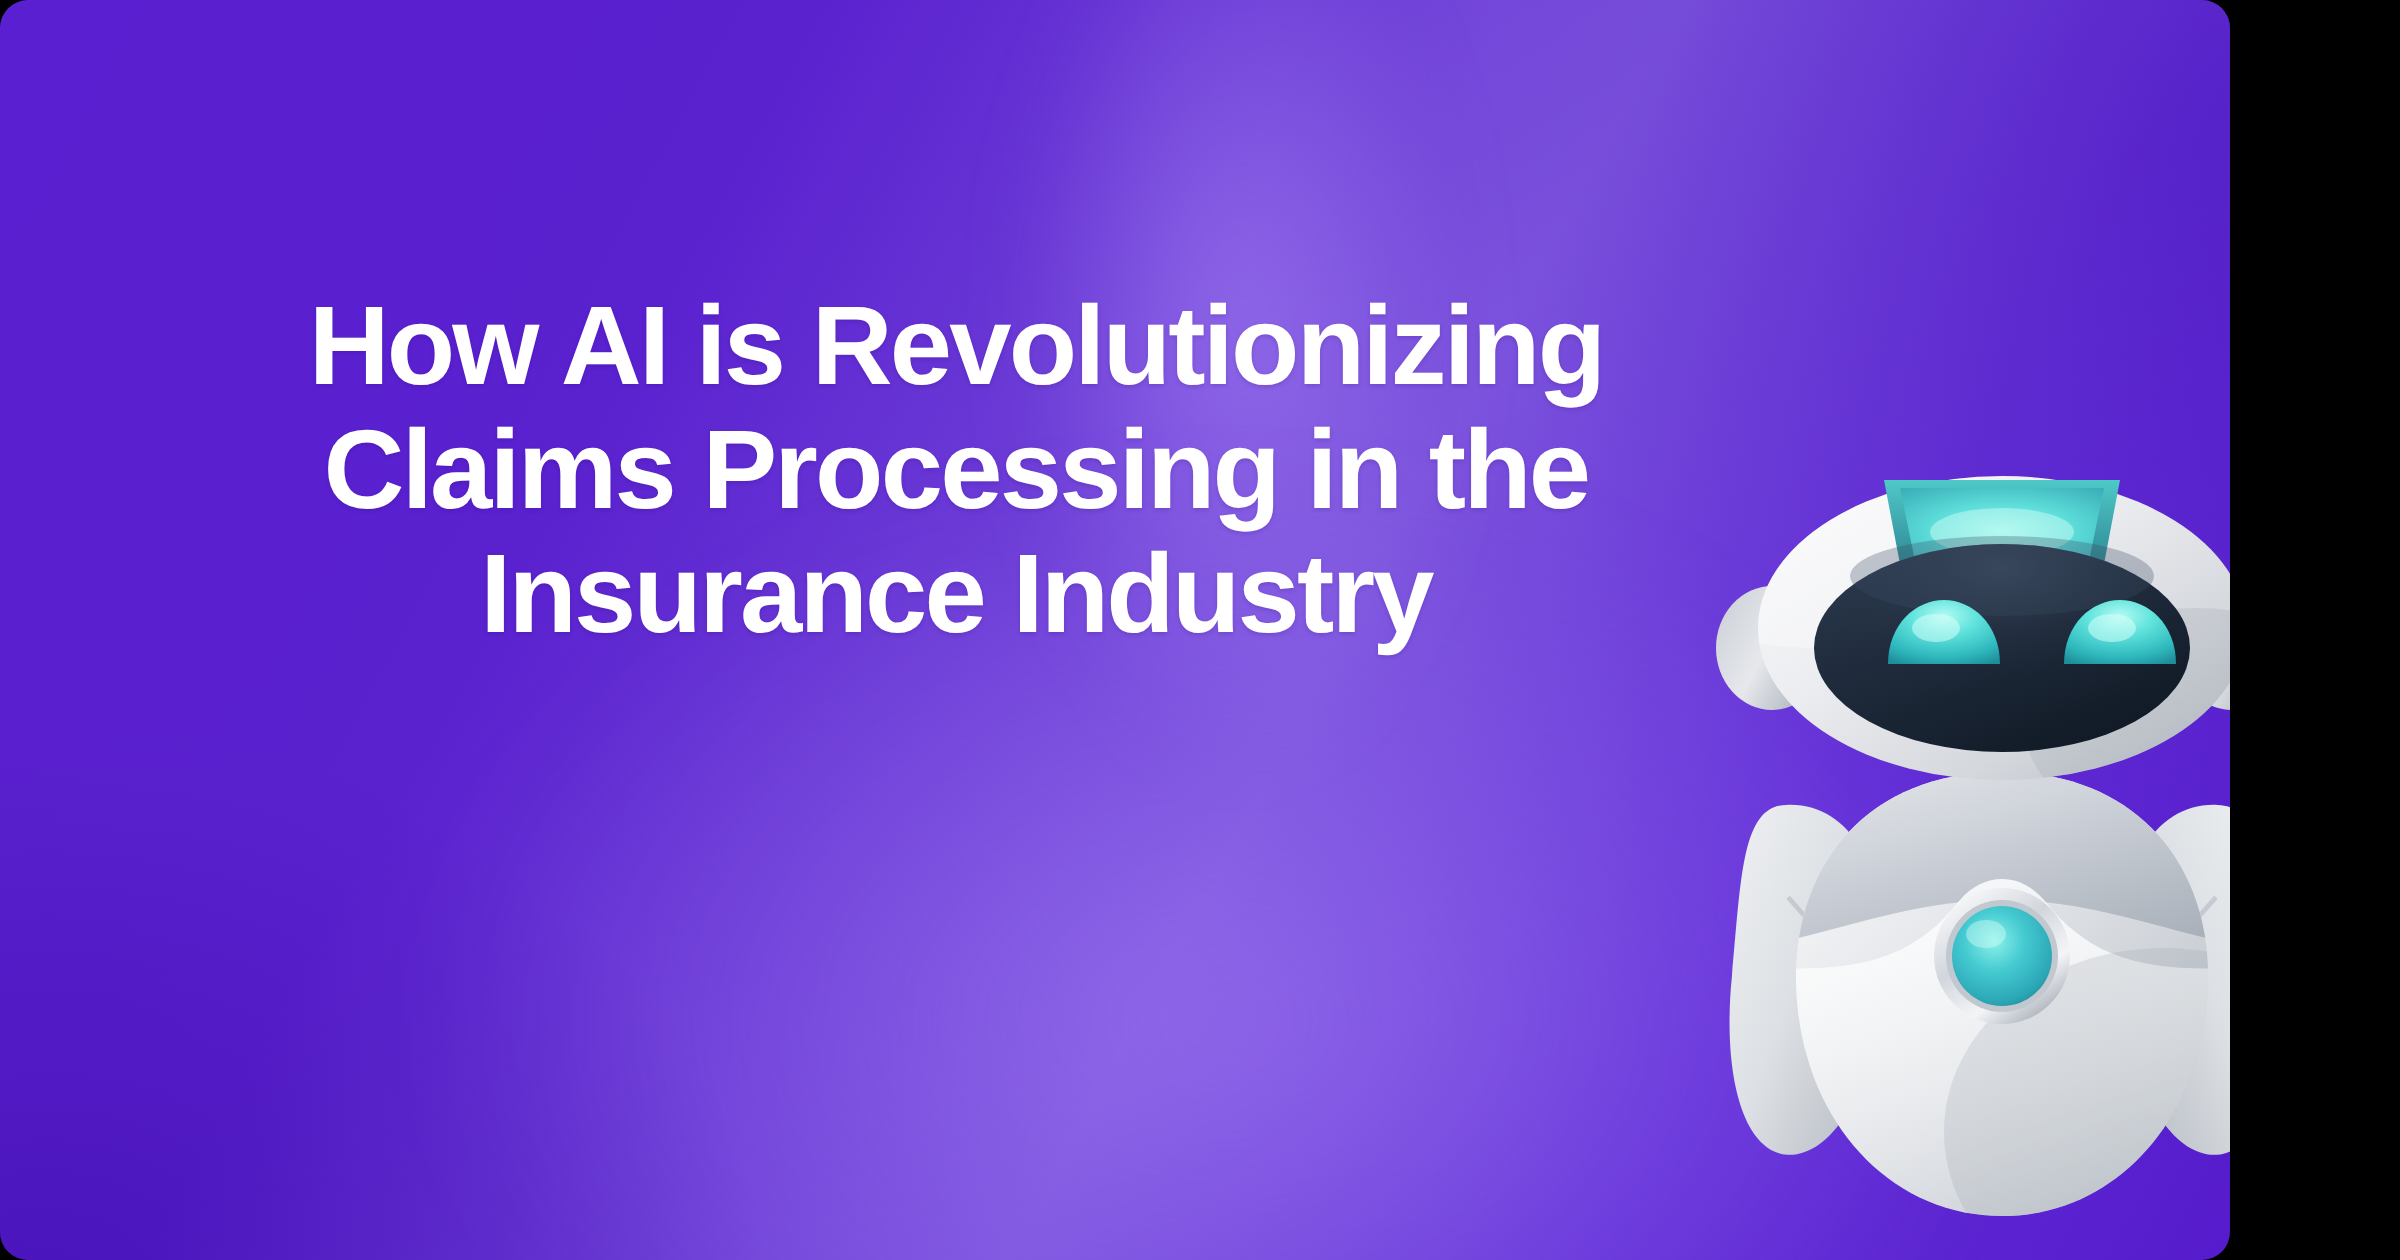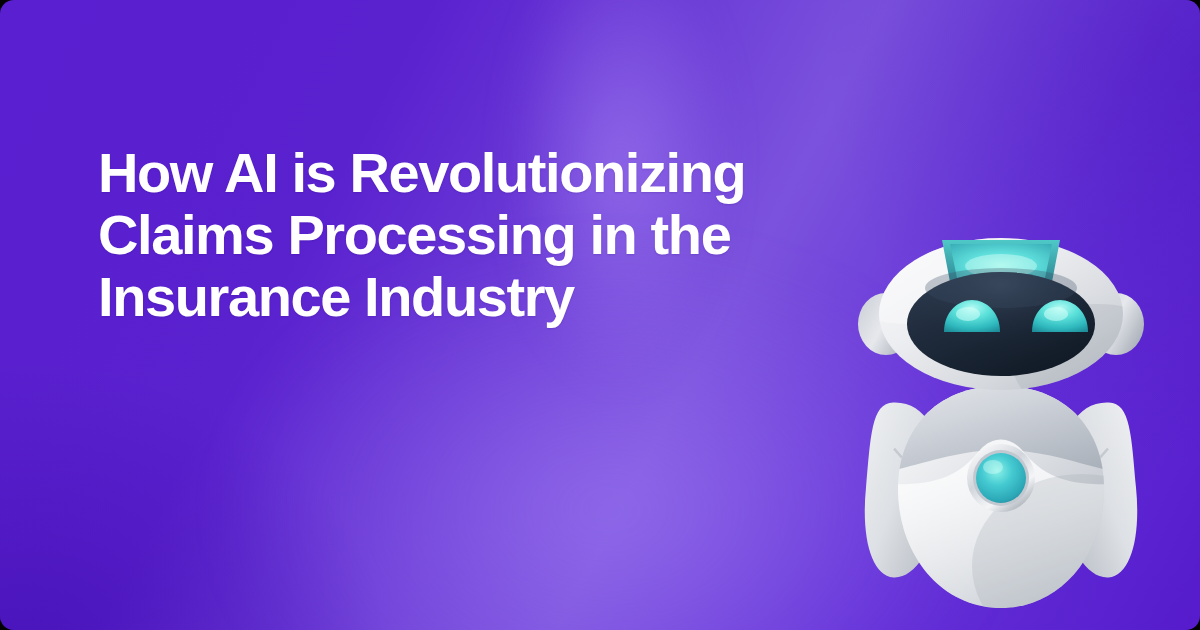--- a/index.html
+++ b/index.html
@@ -11,25 +11,26 @@
   body {
     width: 1200px;
     height: 630px;
     overflow: hidden;
     font-family: "Liberation Sans", sans-serif;
   }
 
   
   .banner {
     position: relative;
-    width: 1200px;
+    width: 1115px;
     height: 630px;
     border-radius: 14px;
     overflow: hidden;
     background: linear-gradient(118deg, #5a1fd0 0%, #5a21cf 28%, #7b52dd 58%, #6430d8 78%, #551bcc 100%);
+    text-align: center;
   }
 
   
   .bg-streak {
     position: absolute;
     left: 470px;
     top: -120px;
     width: 300px;
     height: 560px;
     background: radial-gradient(ellipse 150px 300px at 50% 50%,

